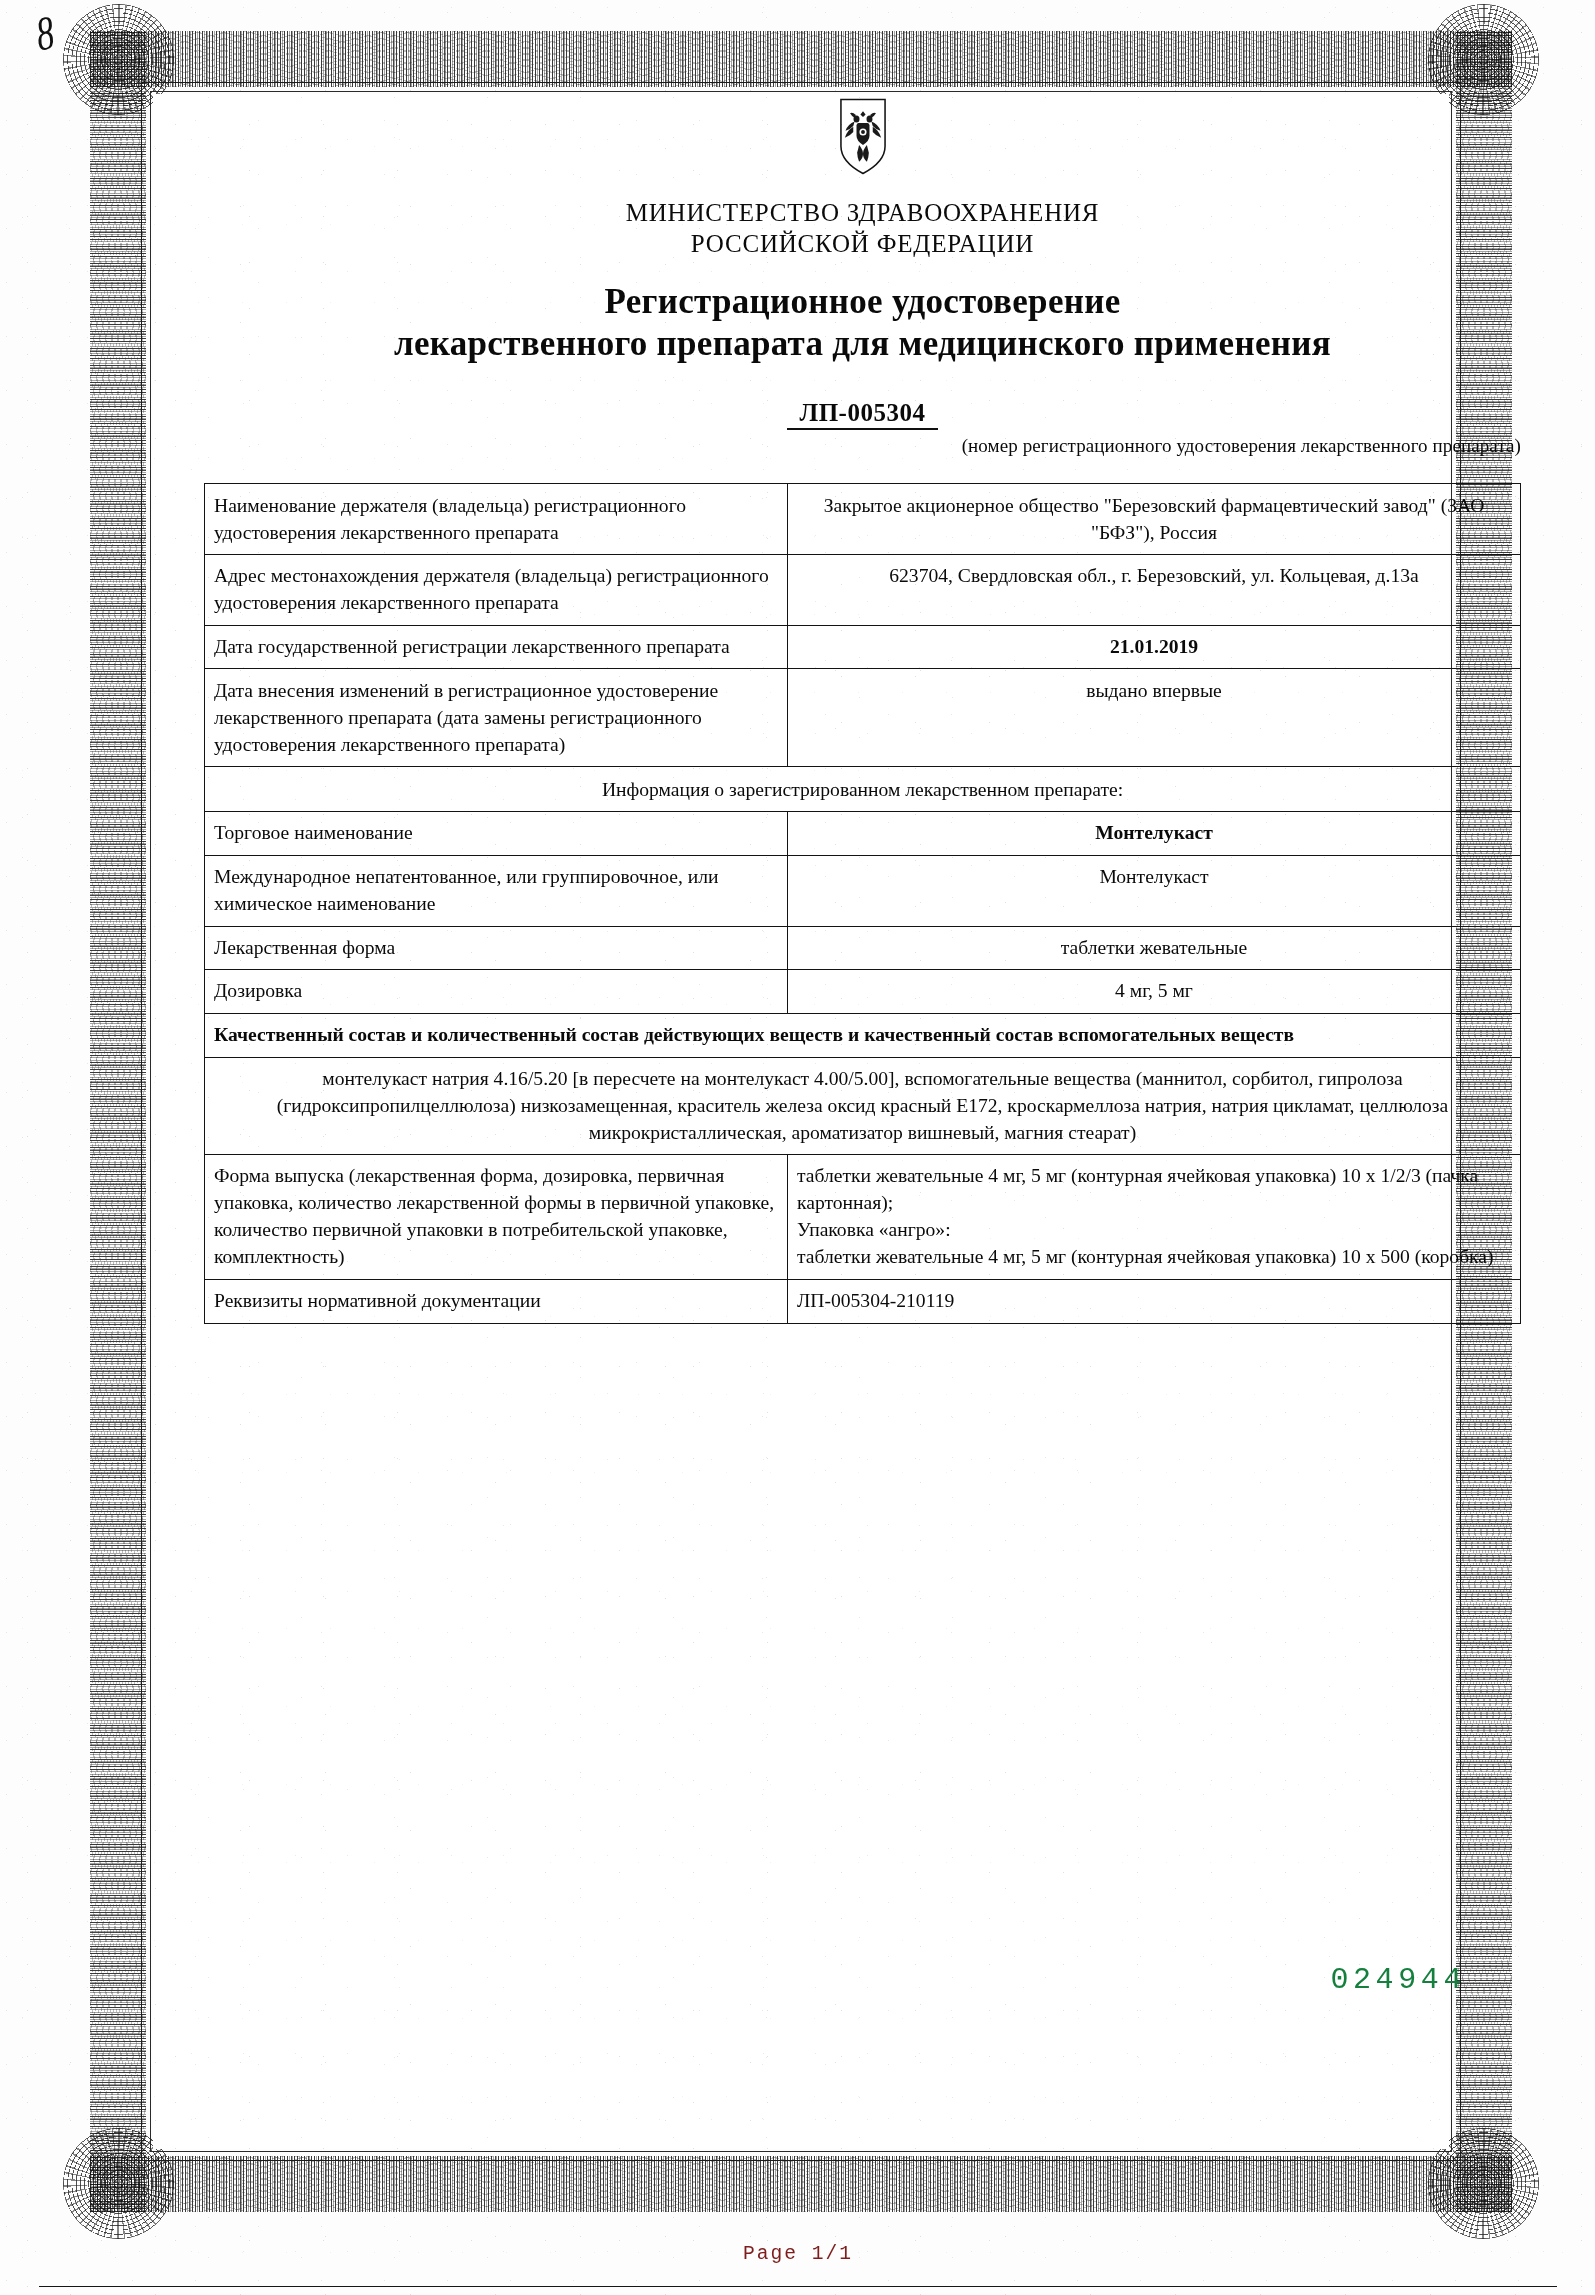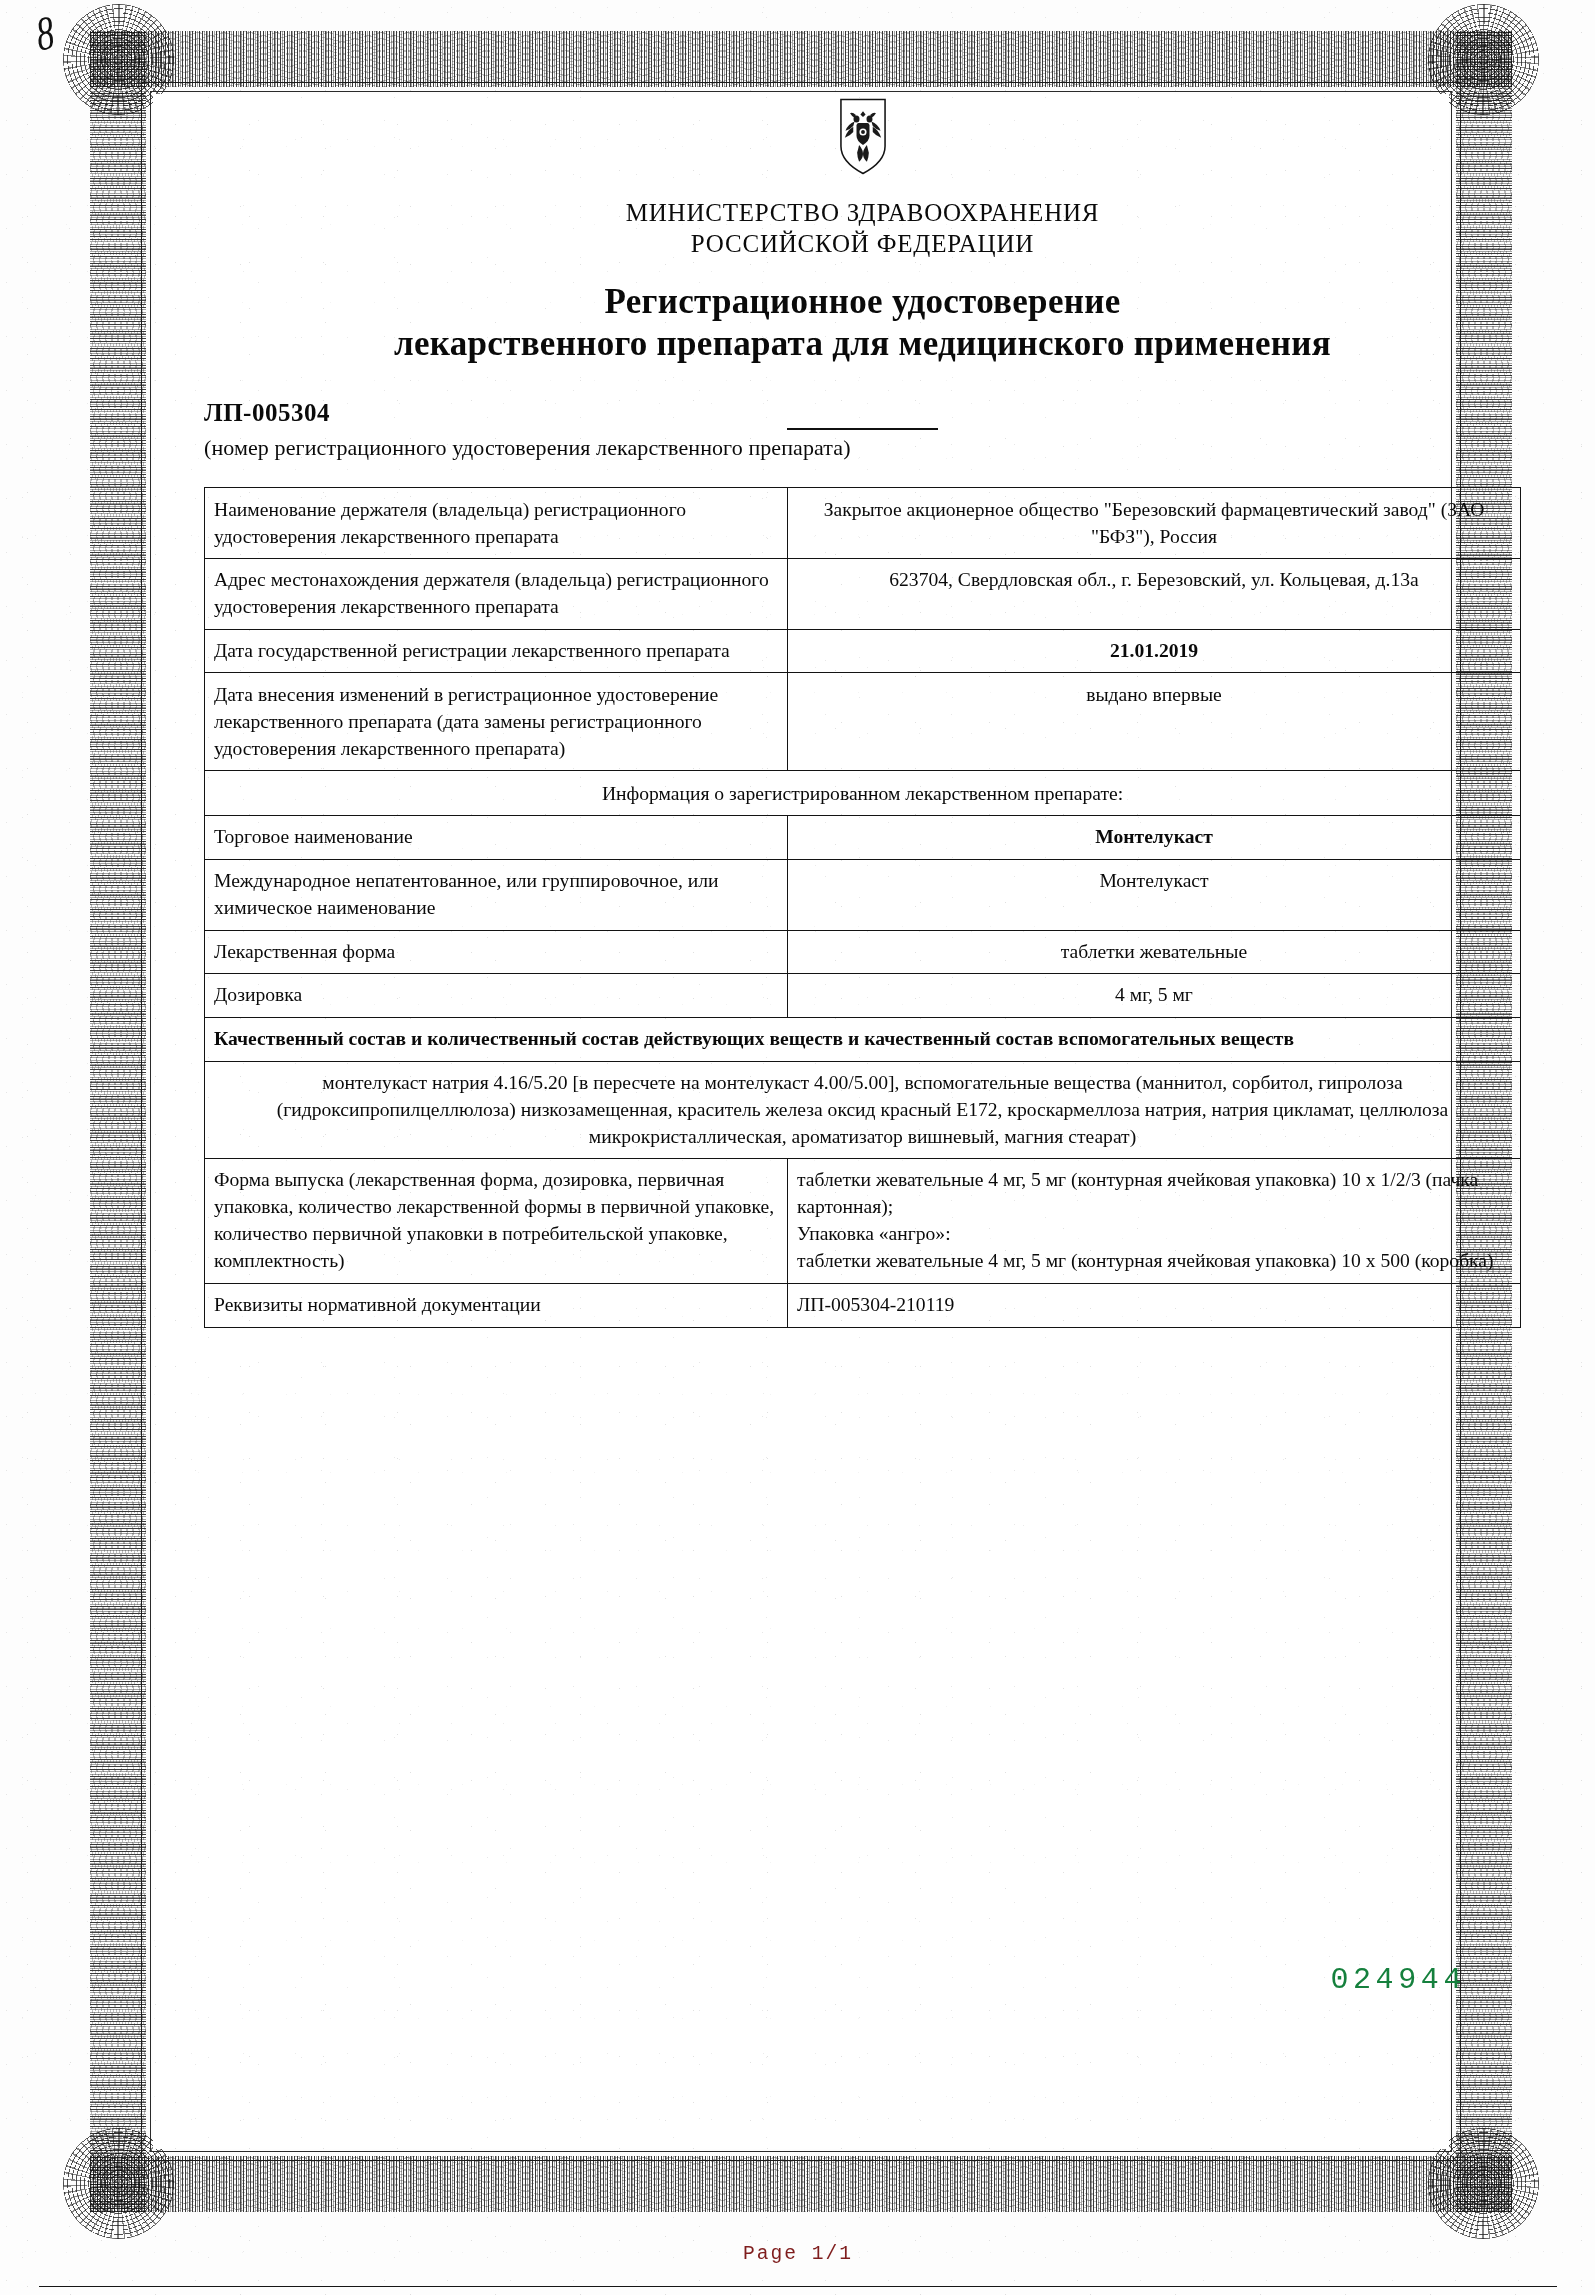--- a/index.html
+++ b/index.html
@@ -179,34 +179,35 @@
     text-align: center;
     font-weight: bold;
     font-size: 35px;
     line-height: 42px;
     margin-top: 22px;
     letter-spacing: 0.3px;
   }
   #cert-title .t-line2 { font-size: 35px; }
 
   #reg-number {
+    text-align: center;
     font-weight: bold;
     font-size: 25px;
     margin-top: 34px;
     letter-spacing: 0.5px;
   }
   #reg-number-underline {
     width: 151px;
     height: 2px;
     background: #101010;
     margin: 1.3px auto 0;
   }
   #reg-number-caption {
-    text-align: left;
-    font-size: 22px;
+    text-align: right;
+    font-size: 19px;
     margin-top: 5.2px;
     letter-spacing: 0.1px;
   }
 
   
   #reg-table {
     width: 100%;
     border-collapse: collapse;
     margin-top: 26px;
     table-layout: fixed;

